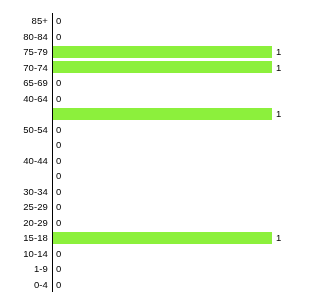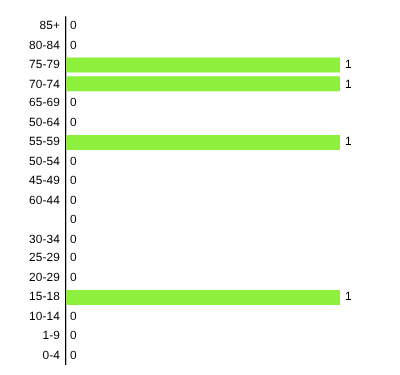--- a/index.html
+++ b/index.html
@@ -137,46 +137,44 @@
             <div class="bar-value pos" style="left: 223px;">1</div>
           </div>
         </div>
         <div class="bar-row">
           <div class="cat-label">65-69</div>
           <div class="bar-track">
             <div class="bar-value zero">0</div>
           </div>
         </div>
         <div class="bar-row">
-          <div class="cat-label">50-64</div>
-          <div class="bar-track">
-            <div class="bar-value zero">0</div>
-          </div>
-        </div>
-        <div class="bar-row">
-          <div class="cat-label">55-59</div>
+          <div class="cat-label">40-64</div>
+          <div class="bar-track">
+            <div class="bar-value zero">0</div>
+          </div>
+        </div>
+        <div class="bar-row">
           <div class="bar-track">
             <div class="bar-fill" style="width: 219px; background: rgb(140, 240, 60);"></div>
             <div class="bar-value pos" style="left: 223px;">1</div>
           </div>
         </div>
         <div class="bar-row">
           <div class="cat-label">50-54</div>
           <div class="bar-track">
             <div class="bar-value zero">0</div>
           </div>
         </div>
         <div class="bar-row">
-          <div class="cat-label">45-49</div>
-          <div class="bar-track">
-            <div class="bar-value zero">0</div>
-          </div>
-        </div>
-        <div class="bar-row">
-          <div class="cat-label">60-44</div>
+          <div class="bar-track">
+            <div class="bar-value zero">0</div>
+          </div>
+        </div>
+        <div class="bar-row">
+          <div class="cat-label">40-44</div>
           <div class="bar-track">
             <div class="bar-value zero">0</div>
           </div>
         </div>
         <div class="bar-row">
           <div class="bar-track">
             <div class="bar-value zero">0</div>
           </div>
         </div>
         <div class="bar-row">

